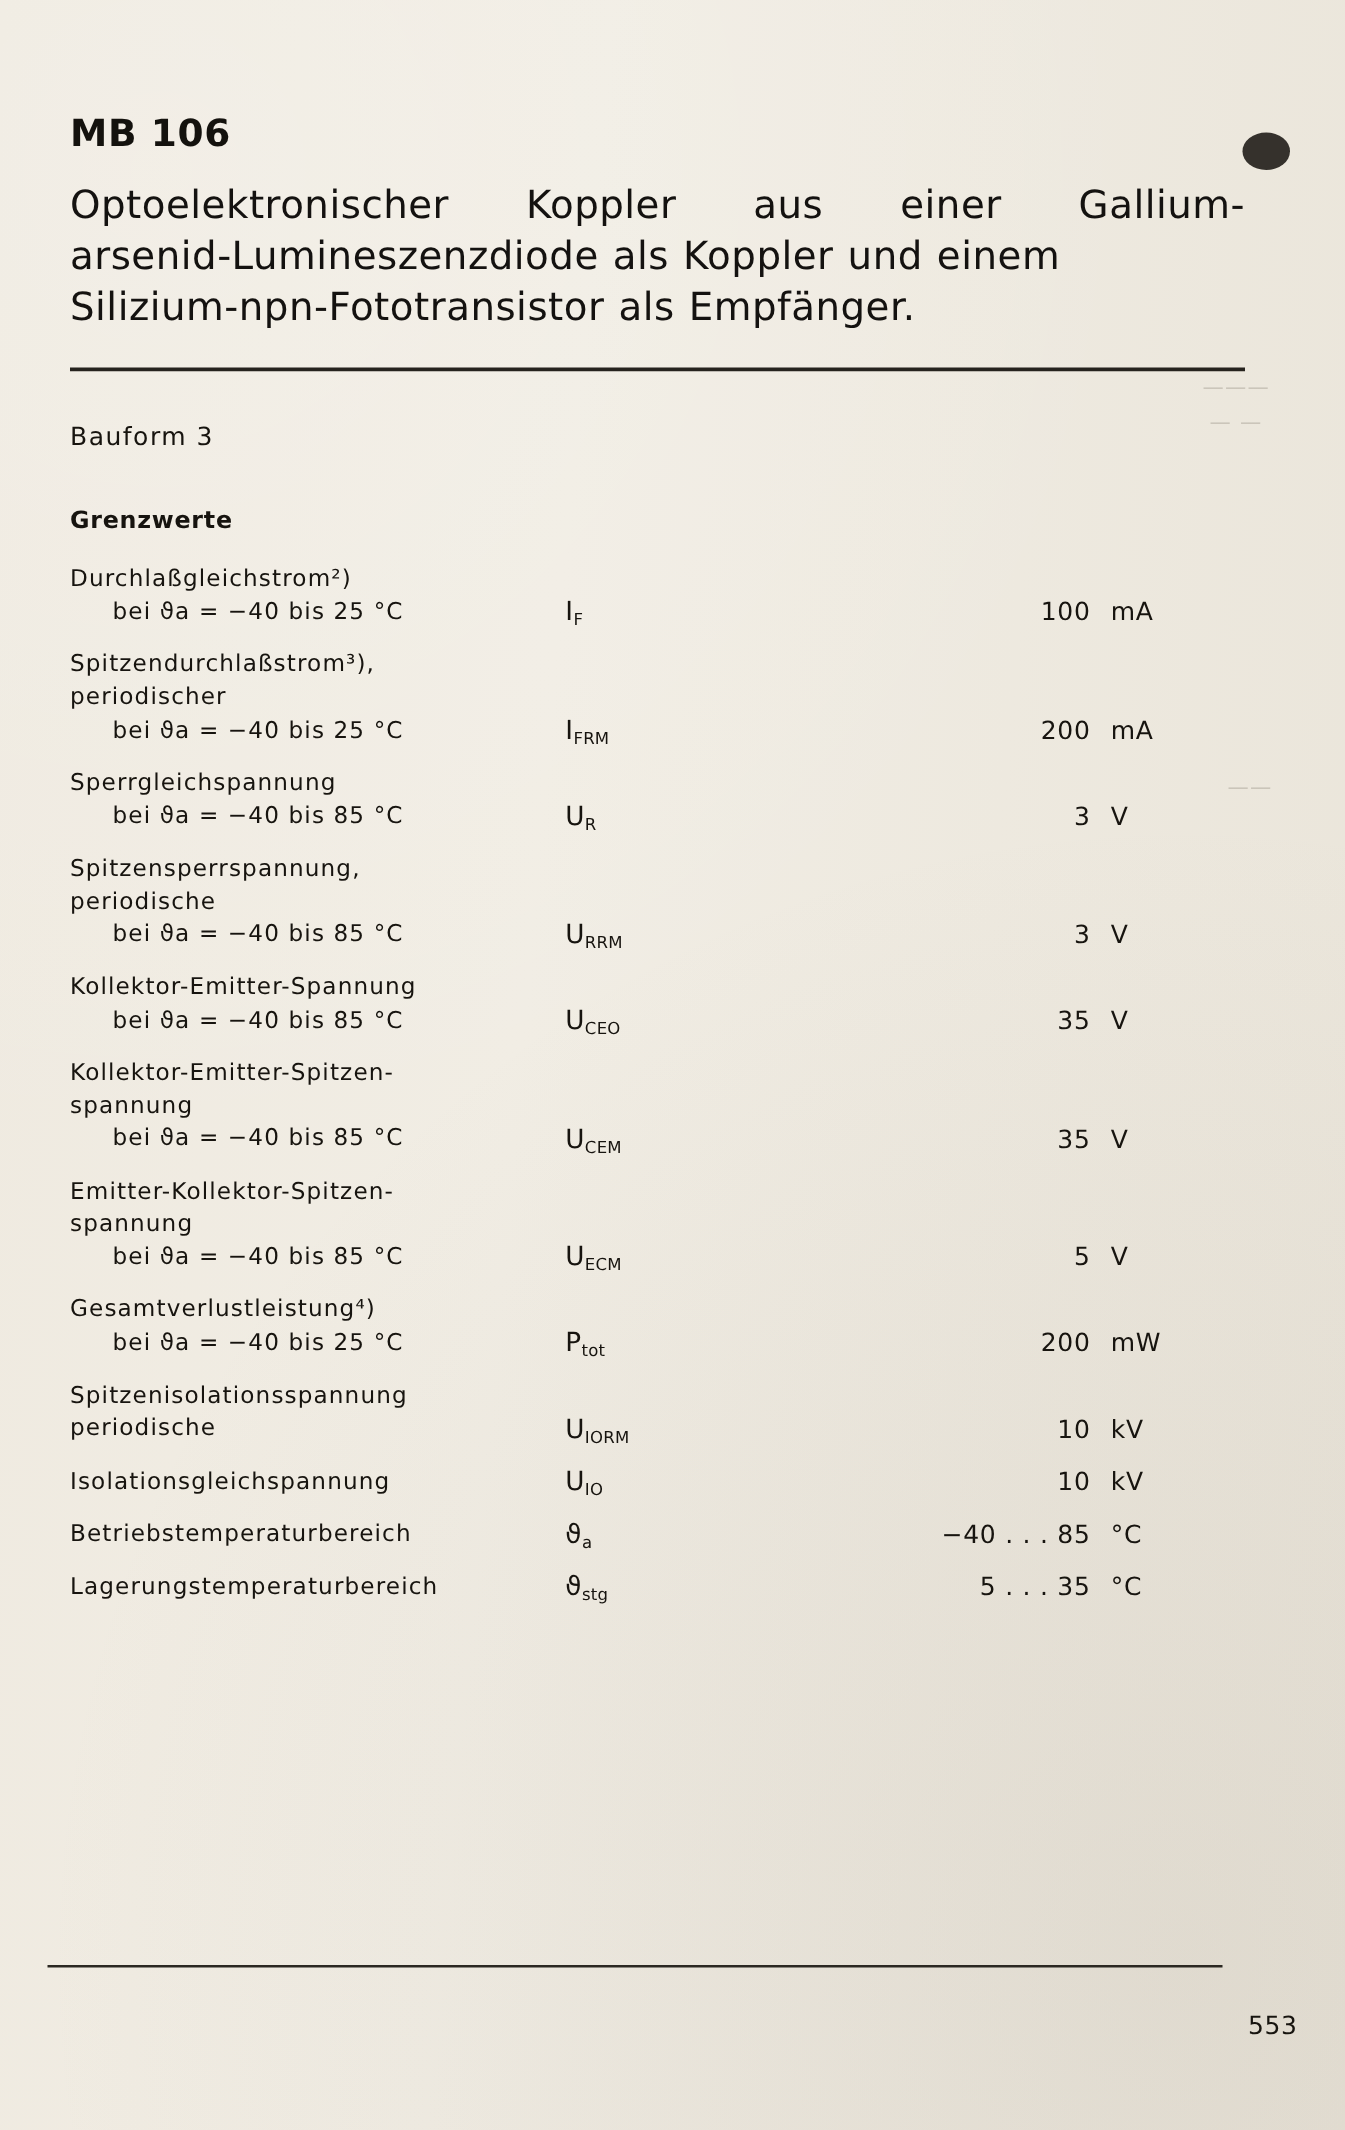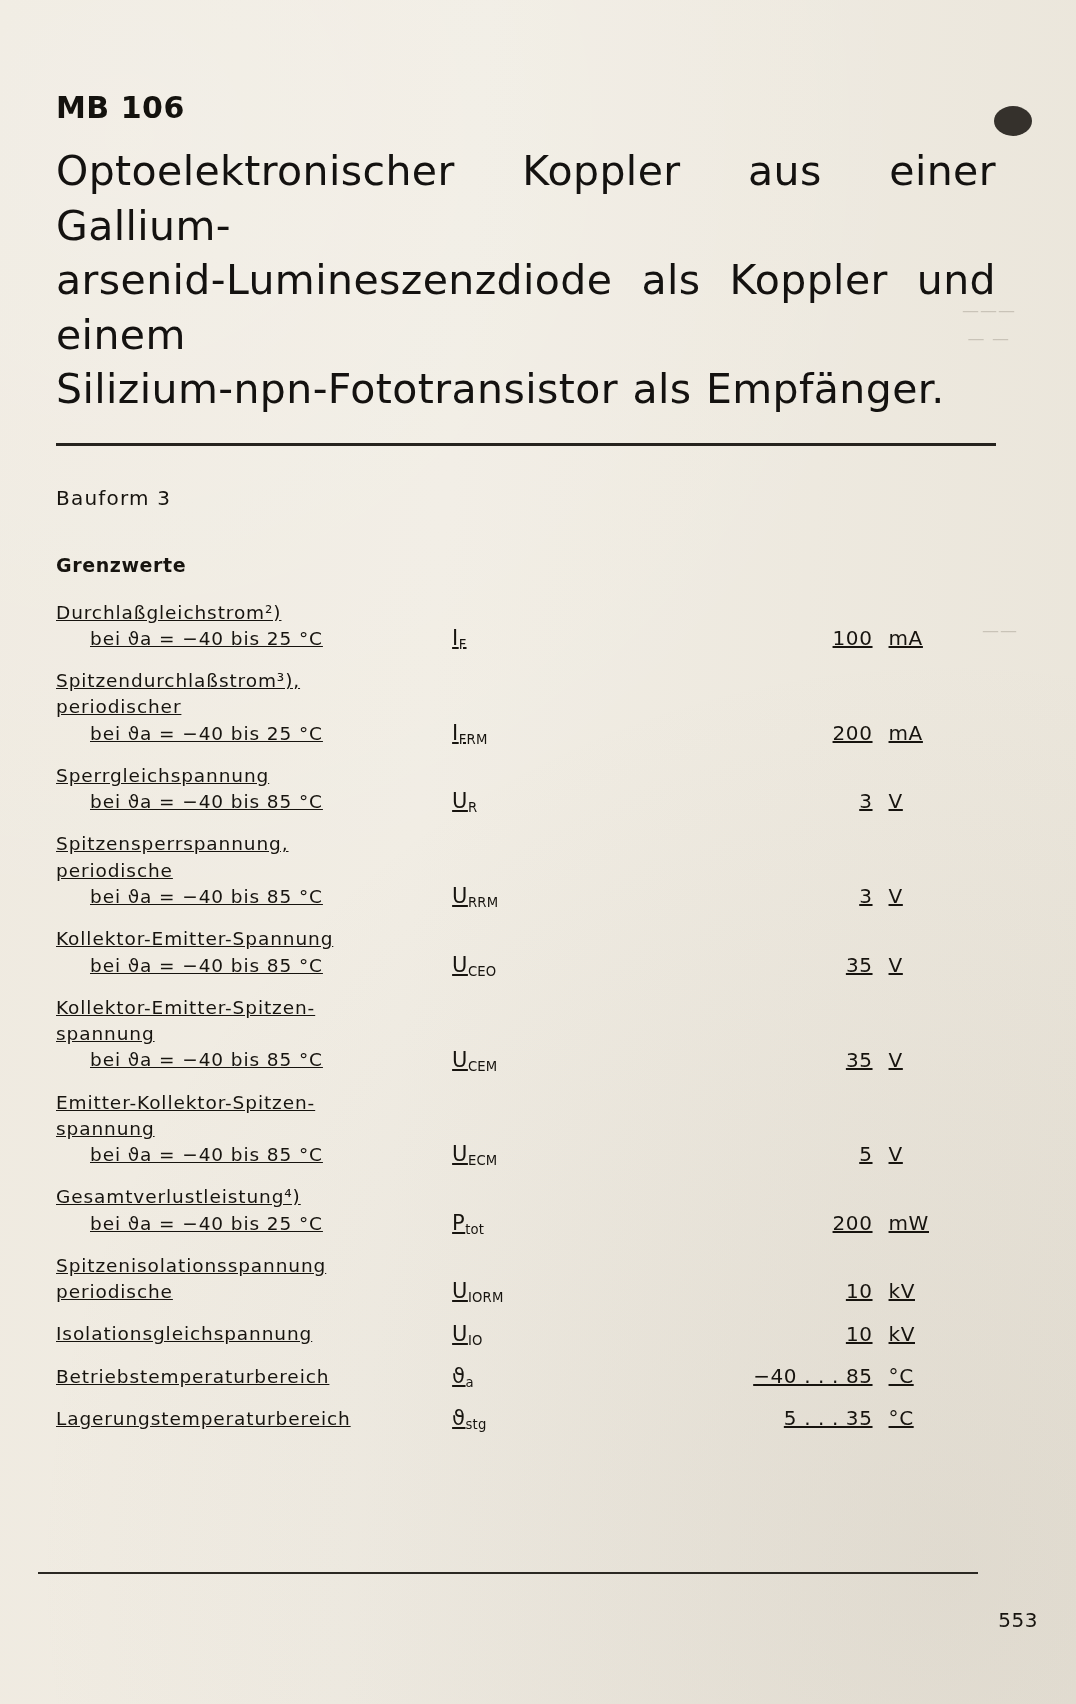--- a/index.html
+++ b/index.html
@@ -45,21 +45,21 @@
     top: 16px;
     width: 38px;
     height: 30px;
     border-radius: 50%;
     background: #35312c;
     filter: blur(0.4px);
   }
   .title {
     margin-top: 6px;
     width: 940px;
-    font-size: 41px;
+    font-size: 31px;
     line-height: 1.33;
     letter-spacing: 0.4px;
     font-weight: 400;
     color: #141210;
     text-align: justify;
     word-spacing: 1px;
   }
   .title .ln {
     display: block;
   }
@@ -87,21 +87,20 @@
     color: #17140f;
   }
   table.limits {
     margin-top: 14px;
     width: 940px;
     border-collapse: collapse;
   }
   table.limits td {
     vertical-align: bottom;
     padding: 0;
-    text-decoration: underline;
   }
   .c-desc {
     width: 400px;
     font-size: 18.5px;
     line-height: 1.42;
     letter-spacing: 0.9px;
     padding-top: 10px !important;
     padding-bottom: 6px !important;
   }
   .c-sym {

